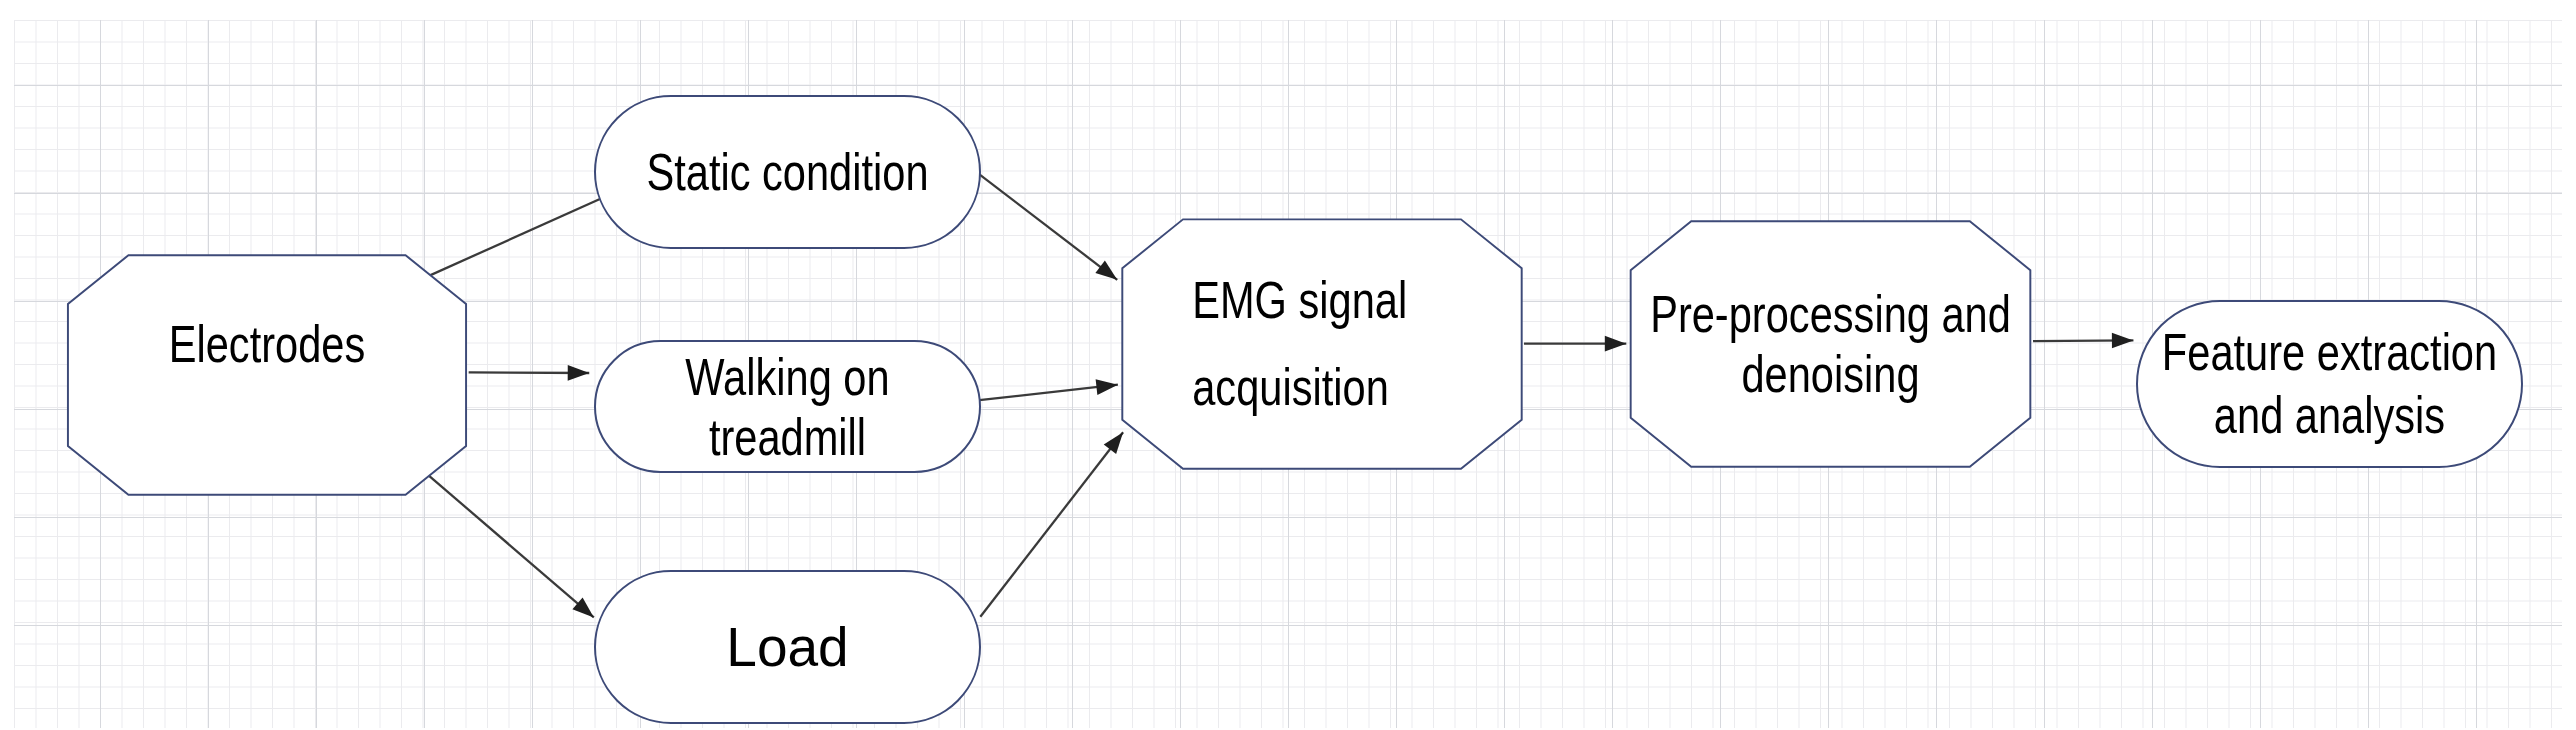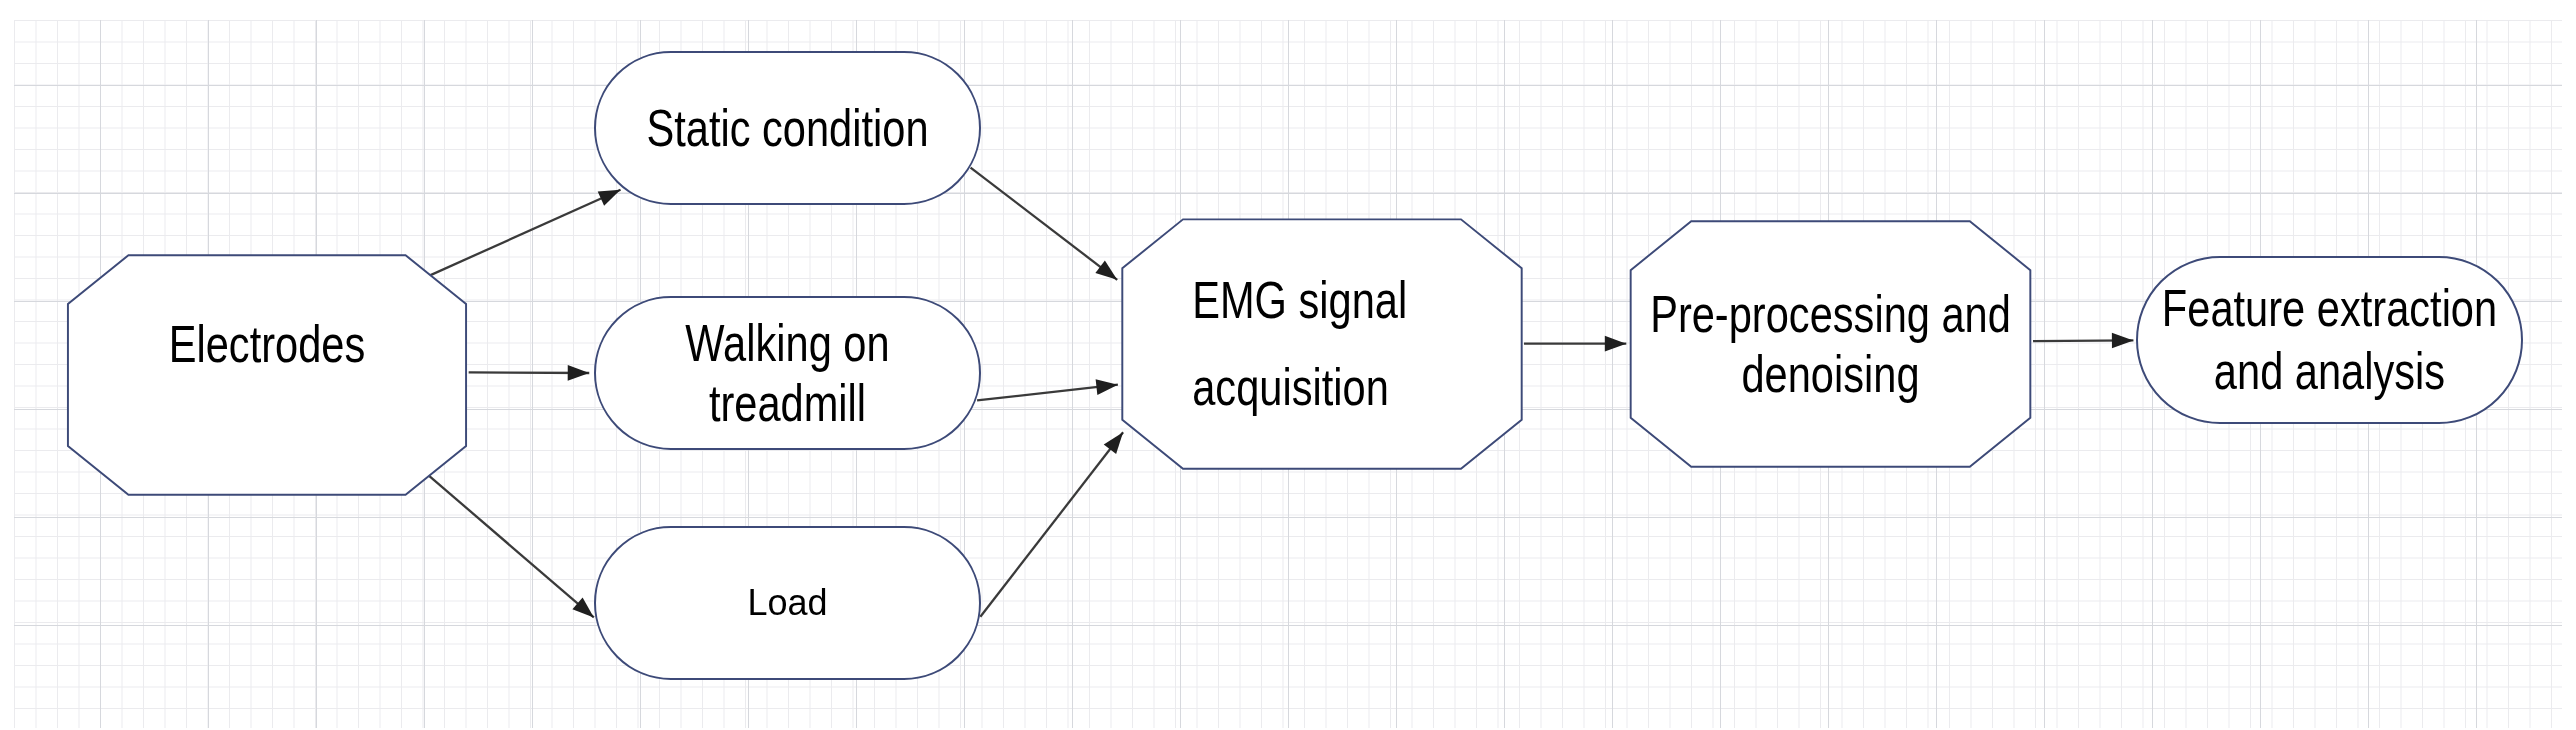--- a/index.html
+++ b/index.html
@@ -33,28 +33,29 @@
     color:#000000;font-size:52px;line-height:60px;text-align:center;
     transform:scaleX(0.8);transform-origin:center center;
     white-space:nowrap;
   }
   .node .label span{display:block;}
 
   .stadium{
     background:#ffffff;
     border:2px solid #3d4a78;
     box-sizing:border-box;
+    margin-top:44px;
   }
 
   
   .n-electrodes{left:66px;top:254px;width:402px;height:180px;}
   .n-static   {left:594px;top:51px; width:387px;height:154px;border-radius:78px;}
-  .n-walking  {left:594px;top:296px;width:387px;height:154px;border-radius:78px;}
+  .n-walking  {left:594px;top:296px;width:387px;height:133px;border-radius:78px;}
   .n-load     {left:594px;top:526px;width:387px;height:154px;border-radius:77px;}
-  .n-load .label{font-size:36px;transform:none;}
+  .n-load .label{font-size:55px;transform:none;}
   .n-emg      {left:1121px;top:218px;width:402px;height:252px;padding-left:19px;}
   .n-emg .label{align-items:flex-start;padding-left:89px;box-sizing:border-box;
                 text-align:left;transform-origin:left center;line-height:87px;}
   .n-pre      {left:1629px;top:220px;width:403px;height:248px;}
   .n-feature  {left:2136px;top:256px;width:387px;height:168px;border-radius:84px;}
   .n-feature .label{line-height:63px;}
 </style>
 </head>
 <body>
 

